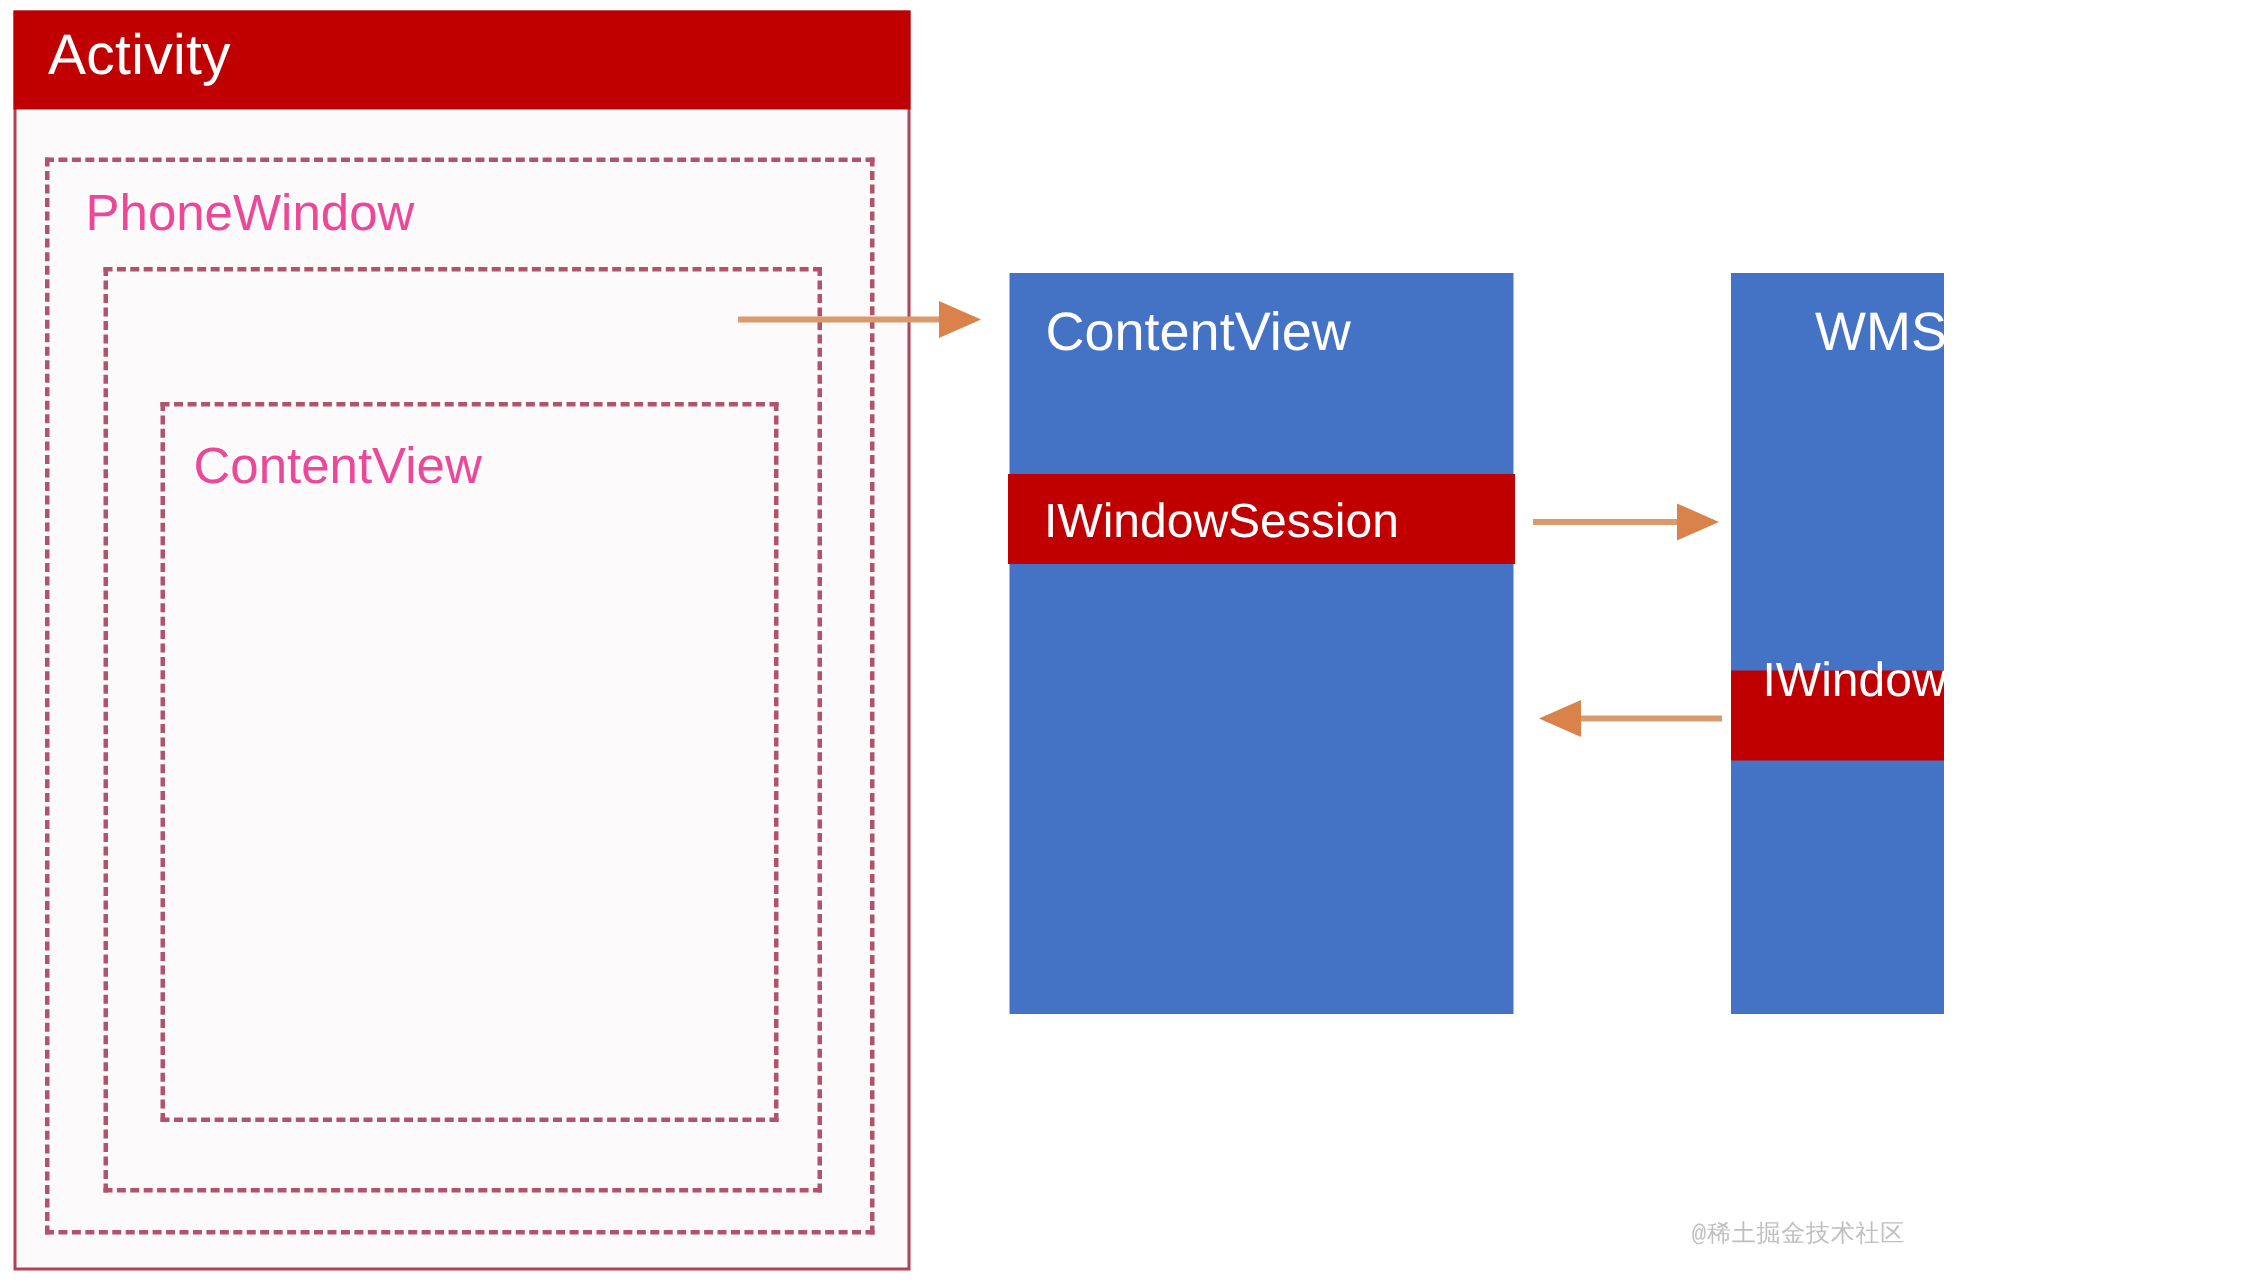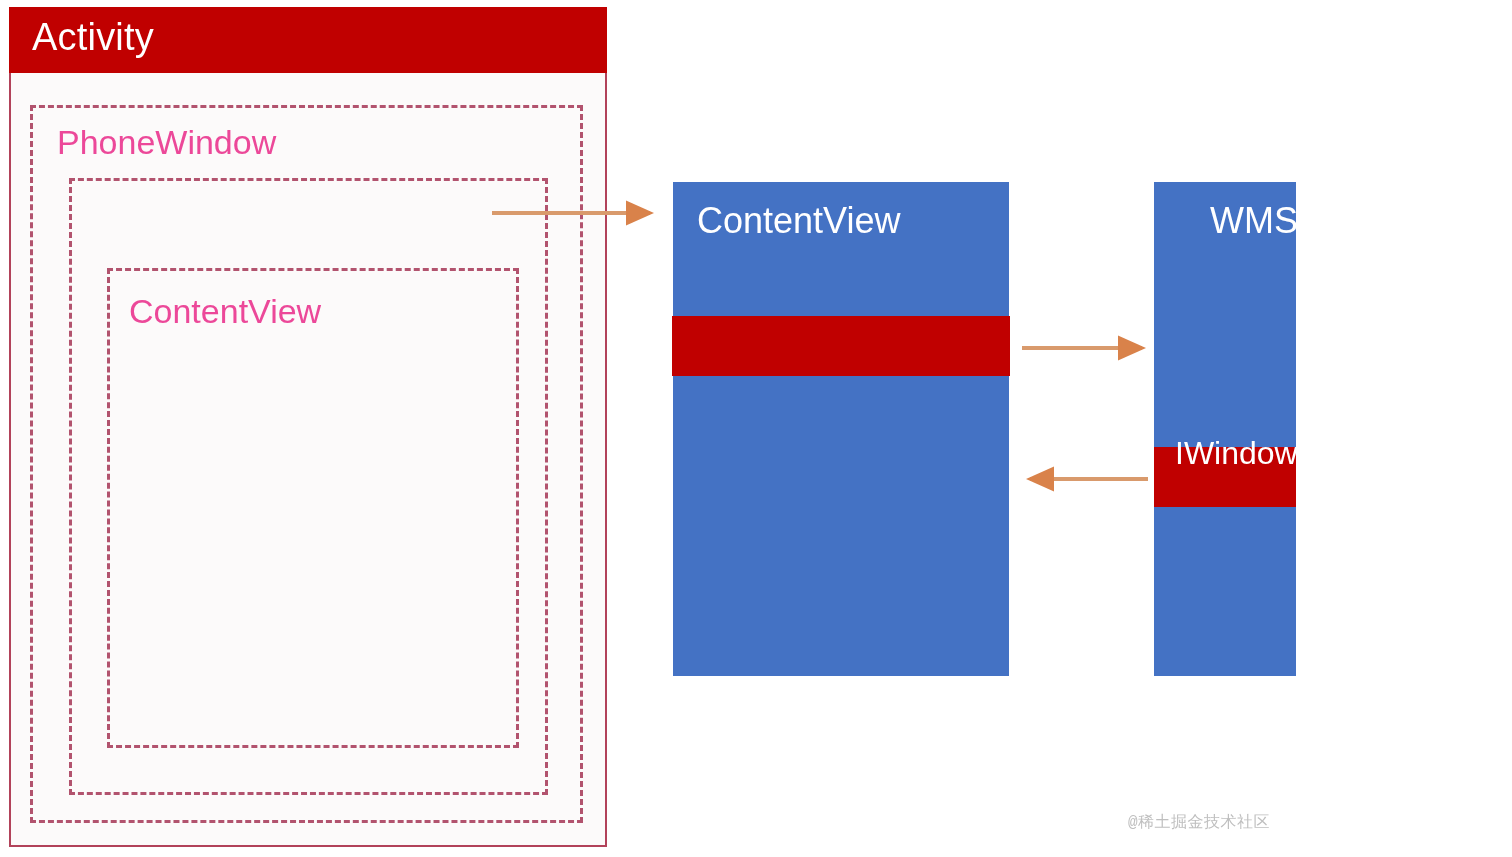--- a/index.html
+++ b/index.html
@@ -150,20 +150,21 @@
 
   <div class="dashed-box" id="decorview-box"></div>
 
   <div class="dashed-box" id="contentview-box"></div>
   <div class="dashed-label" id="contentview-label">ContentView</div>
 
   <div class="blue-box" id="viewrootimpl-box"></div>
   <div class="blue-title" id="viewrootimpl-title">ContentView</div>
 
   <div class="red-band" id="iwindowsession-band"></div>
+  <div class="red-band-label" id="iwindowsession-label">IWindowSession</div>
 
   <div class="blue-box" id="wms-box"></div>
   <div class="blue-title" id="wms-title">WMS</div>
 
   <div class="red-band" id="iwindow-band"></div>
   <div class="red-band-label" id="iwindow-label">IWindow</div>
 
   <svg id="arrow-layer" width="1512" height="857" viewBox="0 0 1512 857" xmlns="http://www.w3.org/2000/svg">
     <defs>
       <marker id="arrowhead-right" markerWidth="7" markerHeight="7" refX="6" refY="3.5" orient="auto" markerUnits="strokeWidth">

